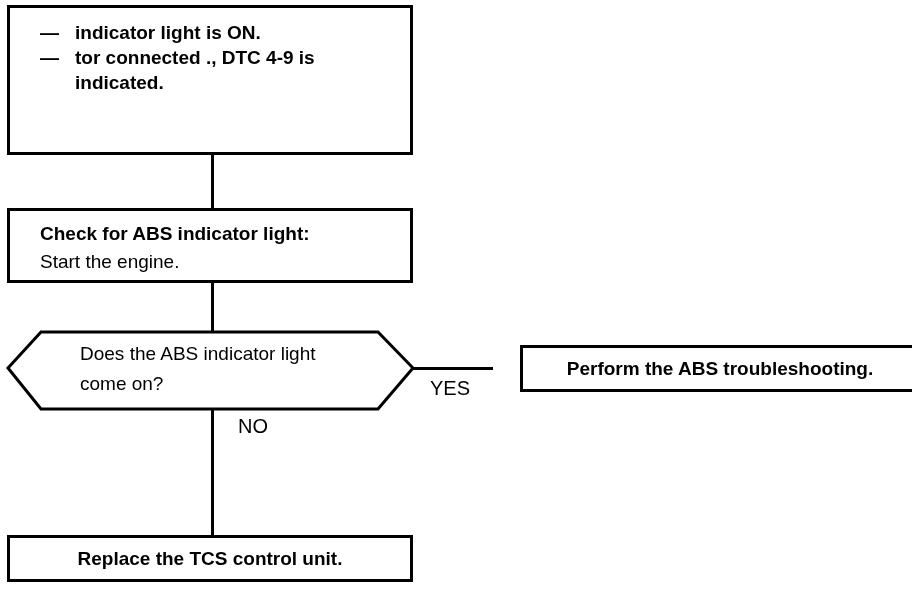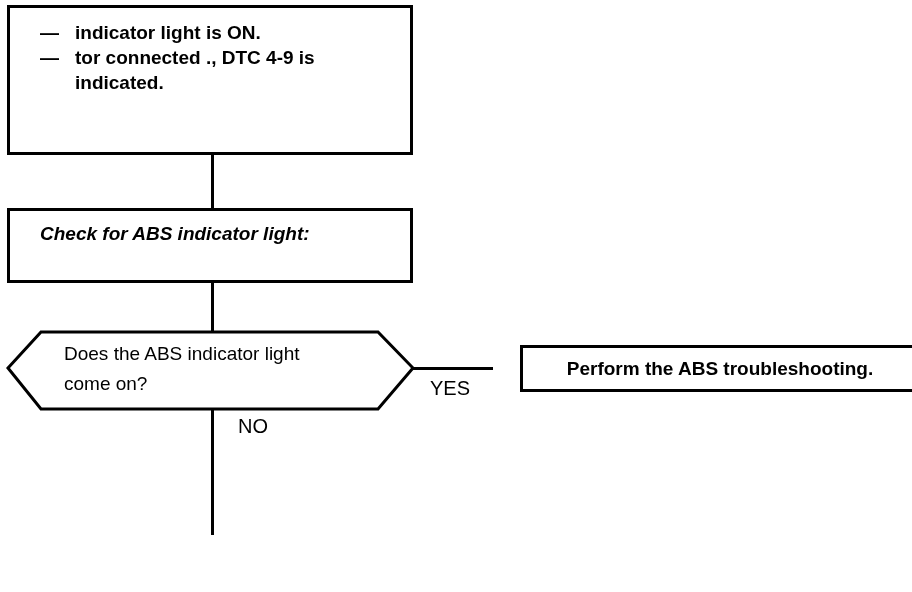--- a/index.html
+++ b/index.html
@@ -39,21 +39,20 @@
     width: 35px;
   }
 
   
   .box-check {
     left: 7px; top: 208px;
     width: 406px; height: 75px;
     padding: 9px 6px 0 30px;
     font-size: 19px;
     line-height: 28px;
-    font-style: italic;
   }
   .bold { font-weight: bold; }
 
   
   .vline {
     position: absolute;
     left: 211px;
     width: 3px;
     background: #000000;
   }
@@ -68,21 +67,21 @@
   }
 
   
   .hex-svg {
     position: absolute;
     left: 5px; top: 330px;
     width: 410px; height: 81px;
   }
   .hex-text {
     position: absolute;
-    left: 64px; top: 339px;
+    left: 80px; top: 339px;
     font-size: 19px;
     line-height: 30px;
   }
 
   
   .branch-label {
     position: absolute;
     font-size: 20px;
   }
   .yes-label { left: 430px; top: 337px; margin-top: 40px; }
@@ -124,34 +123,38 @@
         <div class="line">tor connected ., DTC 4-9 is</div>
         <div class="line">indicated.</div>
       </div>
     </div>
   </div>
 
   <div class="vline v1"></div>
 
   <div class="box box-check">
     <div class="line bold">Check for ABS indicator light:</div>
+    <div class="line">Start the engine.</div>
   </div>
 
   <div class="vline v2"></div>
 
   <svg class="hex-svg" viewBox="0 0 410 81" xmlns="http://www.w3.org/2000/svg">
     <polygon points="3,38 36,2 373,2 408,38 373,79 36,79" fill="#ffffff" stroke="#000000" stroke-width="3"></polygon>
   </svg>
   <div class="hex-text">
     <div class="line">Does the ABS indicator light</div>
     <div class="line">come on?</div>
   </div>
 
   <div class="hline"></div>
   <div class="branch-label yes-label">YES</div>
   <div class="box box-yes">
     <span class="line">Perform the ABS troubleshooting.</span>
   </div>
 
   <div class="vline v3"></div>
   <div class="branch-label no-label">NO</div>
+  <div class="box box-no">
+    <span class="line">Replace the TCS control unit.</span>
+  </div>
 
 </div>
 
 </body></html>

